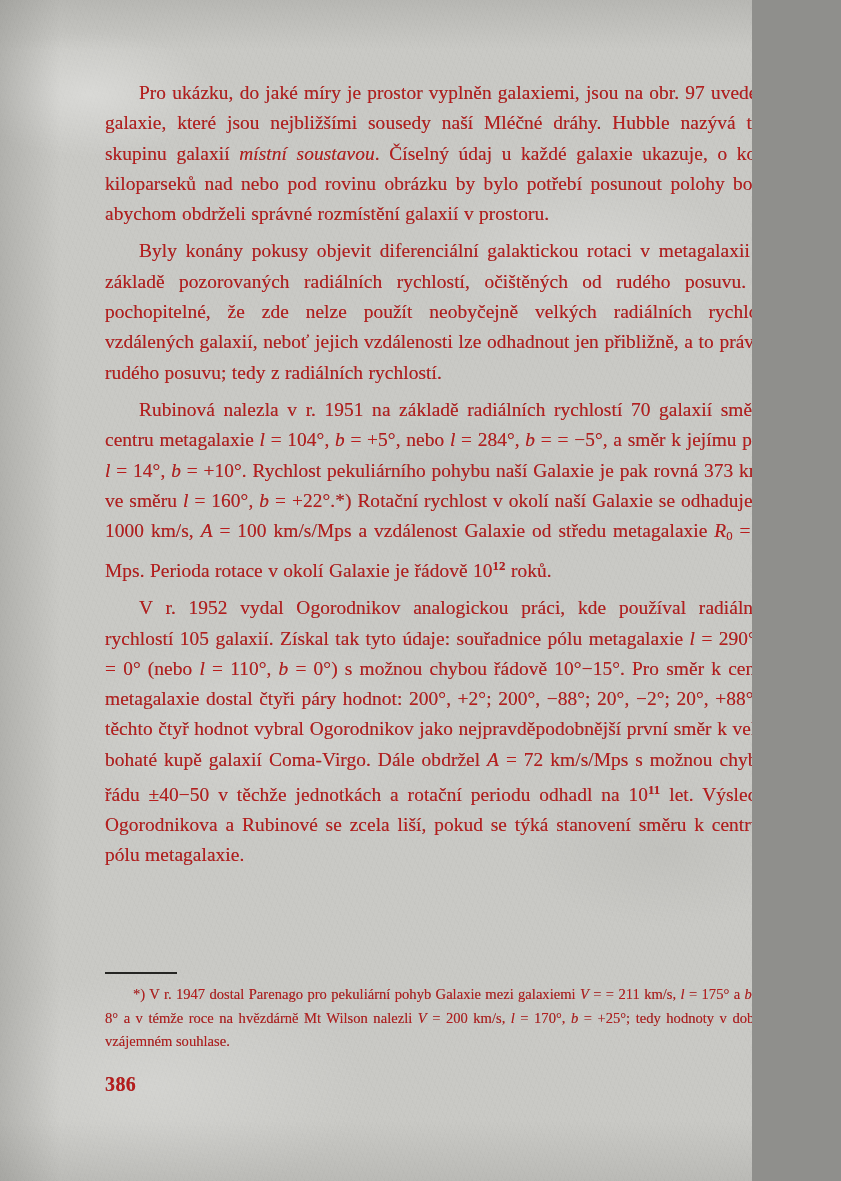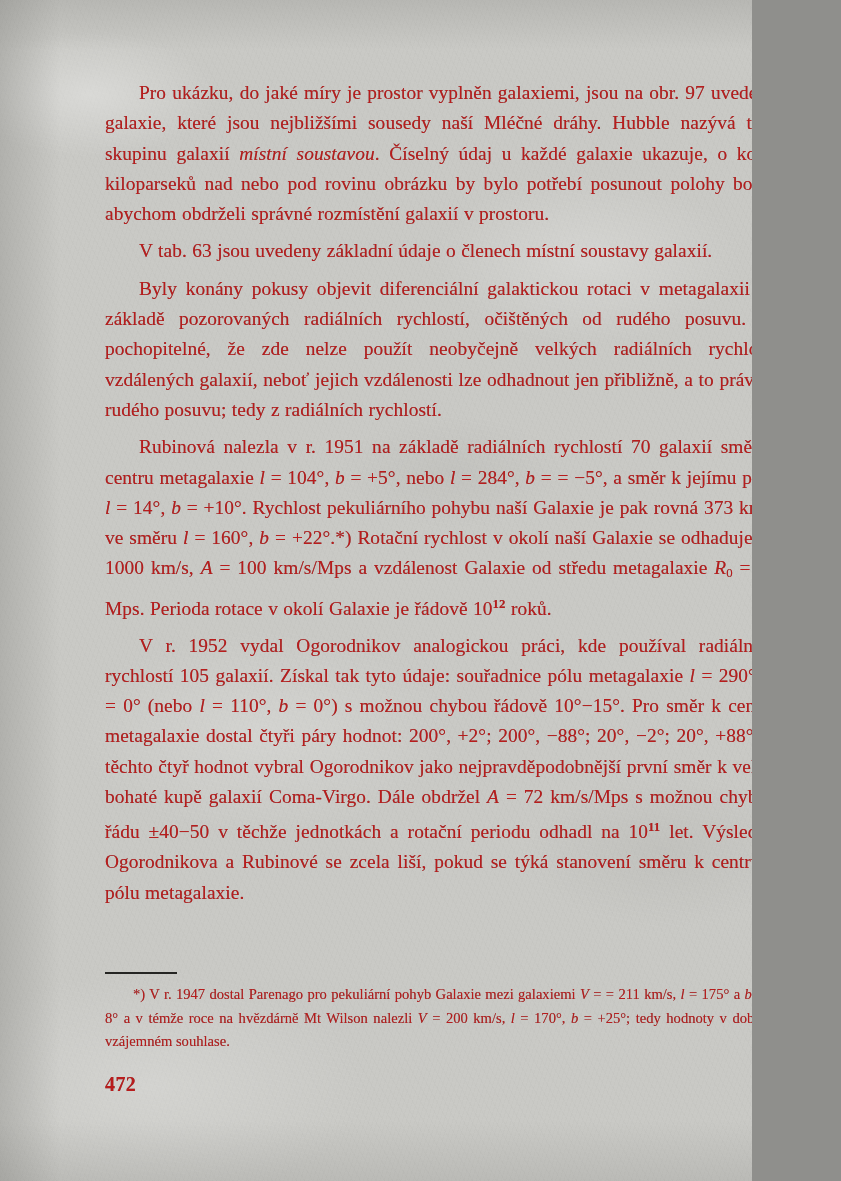--- a/index.html
+++ b/index.html
@@ -128,26 +128,25 @@
 
 <div id="page">
 
   <div id="grain"></div>
   <div id="vignette"></div>
   <div id="edge-line"></div>
   <div id="edge-strip"></div>
 
   <div id="content">
     <p class="body">Pro ukázku, do jaké míry je prostor vyplněn galaxiemi, jsou na obr. 97 uvedeny galaxie, které jsou nejbližšími sousedy naší Mléčné dráhy. Hubble nazývá tuto skupinu galaxií <i class="mv">místní soustavou</i>. Číselný údaj u každé galaxie ukazuje, o kolik kiloparseků nad nebo pod rovinu obrázku by bylo potřebí posunout polohy bodů, abychom obdrželi správné rozmístění galaxií v prostoru.</p>
-    <p class="body">V tab. 63 jsou uvedeny základní údaje o členech místní soustavy galaxií.</p>
     <p class="body">Byly konány pokusy objevit diferenciální galaktickou rotaci v metagalaxii na základě pozorovaných radiálních rychlostí, očištěných od rudého posuvu. Je pochopitelné, že zde nelze použít neobyčejně velkých radiálních rychlostí vzdálených galaxií, neboť jejich vzdálenosti lze odhadnout jen přibližně, a to právě z rudého posuvu; tedy z radiálních rychlostí.</p>
     <p class="body">Rubinová nalezla v r. 1951 na základě radiálních rychlostí 70 galaxií směr k centru metagalaxie <i class="mv">l</i> = 104°, <i class="mv">b</i> = +5°, nebo <i class="mv">l</i> = 284°, <i class="mv">b</i> = = −5°, a směr k jejímu pólu <i class="mv">l</i> = 14°, <i class="mv">b</i> = +10°. Rychlost pekuliárního pohybu naší Galaxie je pak rovná 373 km/s ve směru <i class="mv">l</i> = 160°, <i class="mv">b</i> = +22°.*) Rotační rychlost v okolí naší Galaxie se odhaduje na 1000 km/s, <i class="mv">A</i> = 100 km/s/Mps a vzdálenost Galaxie od středu metagalaxie <span><i class="mv">R</i><sub>0</sub></span> = 10 Mps. Perioda rotace v okolí Galaxie je řádově 10<sup>12</sup> roků.</p>
     <p class="body">V r. 1952 vydal Ogorodnikov analogickou práci, kde používal radiálních rychlostí 105 galaxií. Získal tak tyto údaje: souřadnice pólu metagalaxie <i class="mv">l</i> = 290°, <i class="mv">b</i> = 0° (nebo <i class="mv">l</i> = 110°, <i class="mv">b</i> = 0°) s možnou chybou řádově 10°−15°. Pro směr k centru metagalaxie dostal čtyři páry hodnot: 200°, +2°; 200°, −88°; 20°, −2°; 20°, +88°. Z těchto čtyř hodnot vybral Ogorodnikov jako nejpravděpodobnější první směr k velmi bohaté kupě galaxií Coma-Virgo. Dále obdržel <i class="mv">A</i> = 72 km/s/Mps s možnou chybou řádu ±40−50 v těchže jednotkách a rotační periodu odhadl na 10<sup>11</sup> let. Výsledky Ogorodnikova a Rubinové se zcela liší, pokud se týká stanovení směru k centru a pólu metagalaxie.</p>
   </div>
 
   <div id="footnote">
     <div id="fn-rule"></div>
     <p class="fn">*) V r. 1947 dostal Parenago pro pekuliární pohyb Galaxie mezi galaxiemi <i class="mv">V</i> = = 211 km/s, <i class="mv">l</i> = 175° a <i class="mv">b</i> = + 8° a v témže roce na hvězdárně Mt Wilson nalezli <i class="mv">V</i> = 200 km/s, <i class="mv">l</i> = 170°, <i class="mv">b</i> = +25°; tedy hodnoty v dobrém vzájemném souhlase.</p>
   </div>
 
-  <div id="page-number">472</div>
+  <div id="page-number">386</div>
 
 </div>
 
 </body></html>

